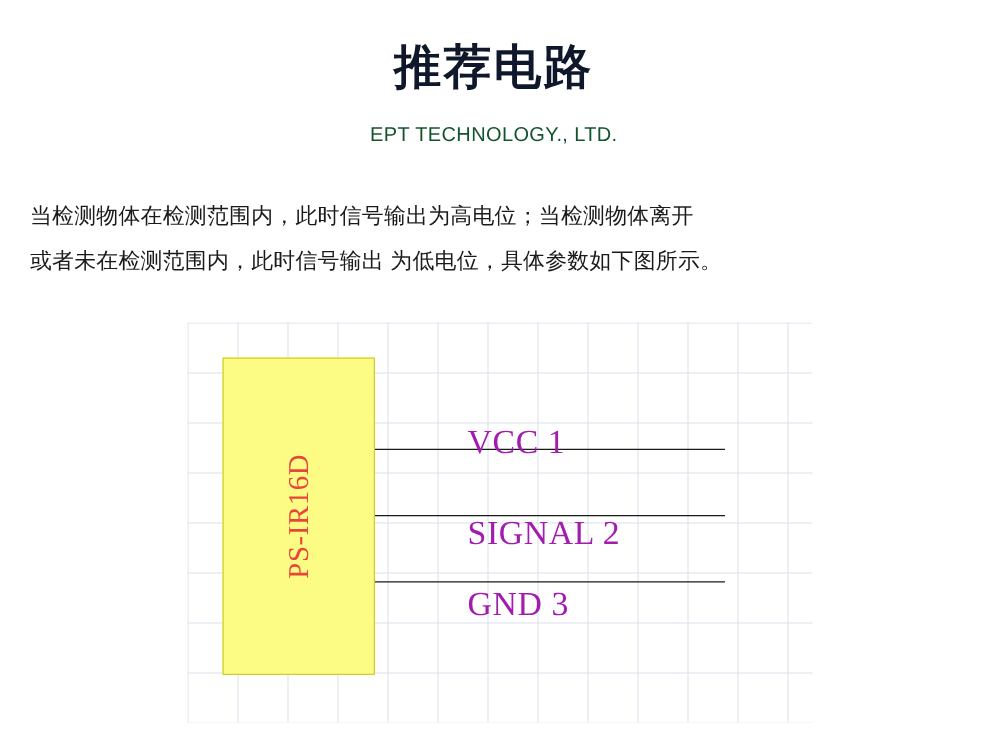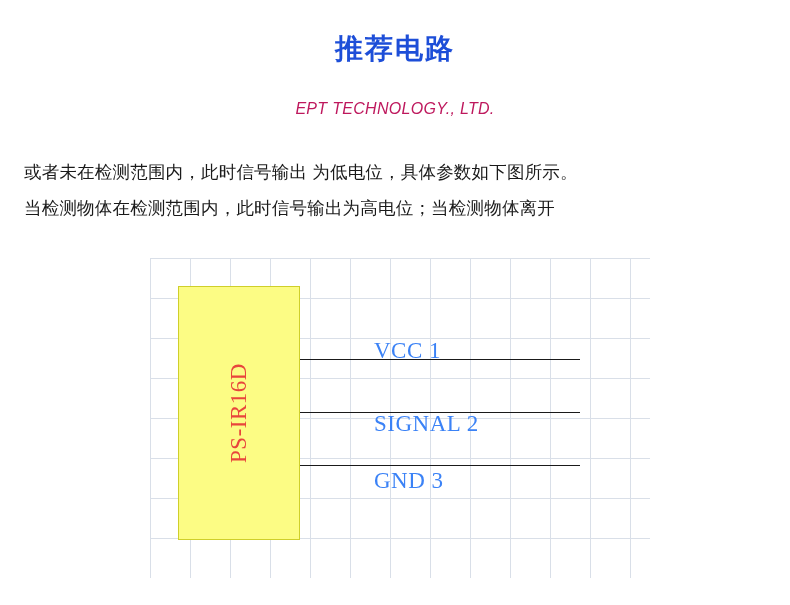--- a/index.html
+++ b/index.html
@@ -20,36 +20,35 @@
     background: #ffffff;
   }
 
   
   .title {
     position: absolute;
     top: 34px;
     left: 0;
     width: 790px;
     text-align: center;
-    font-size: 28px;
+    font-size: 38px;
     font-weight: bold;
-    color: #1d4ed8;
+    color: #0f172a;
     letter-spacing: 2px;
     line-height: 1.1;
   }
   .subtitle {
     position: absolute;
     top: 100px;
     left: 0;
     width: 790px;
     text-align: center;
     font-size: 16px;
-    color: #be185d;
+    color: #14532d;
     letter-spacing: 0.3px;
-    font-style: italic;
   }
 
   
   .paragraph {
     position: absolute;
     top: 155px;
     left: 24px;
     width: 745px;
     font-size: 17.5px;
     color: #1a1a1a;
@@ -105,37 +104,37 @@
   }
 
   .pin-wire {
     position: absolute;
     height: 0;
     border-top: 1.6px solid #1a1a1a;
   }
   .pin-label {
     position: absolute;
     font-family: "Liberation Serif", serif;
-    font-size: 23px;
-    color: #3b82f6;
+    font-size: 27px;
+    color: #a21caf;
     white-space: nowrap;
     letter-spacing: 0.5px;
   }
 </style>
 </head>
 <body>
 
 <div class="page">
 
   <div class="title">推荐电路</div>
   <div class="subtitle">EPT TECHNOLOGY., LTD.</div>
 
   <div class="paragraph">
+    <span class="line">当检测物体在检测范围内，此时信号输出为高电位；当检测物体离开</span>
     <span class="line">或者未在检测范围内，此时信号输出 为低电位，具体参数如下图所示。</span>
-    <span class="line">当检测物体在检测范围内，此时信号输出为高电位；当检测物体离开</span>
   </div>
 
   <div class="schematic">
     <div class="grid"></div>
 
     <div class="chip">
       <span class="chip-label">PS-IR16D</span>
     </div>
 
     <div class="pin-wire" style="left:150px; top:101px; width:280px;"></div>

